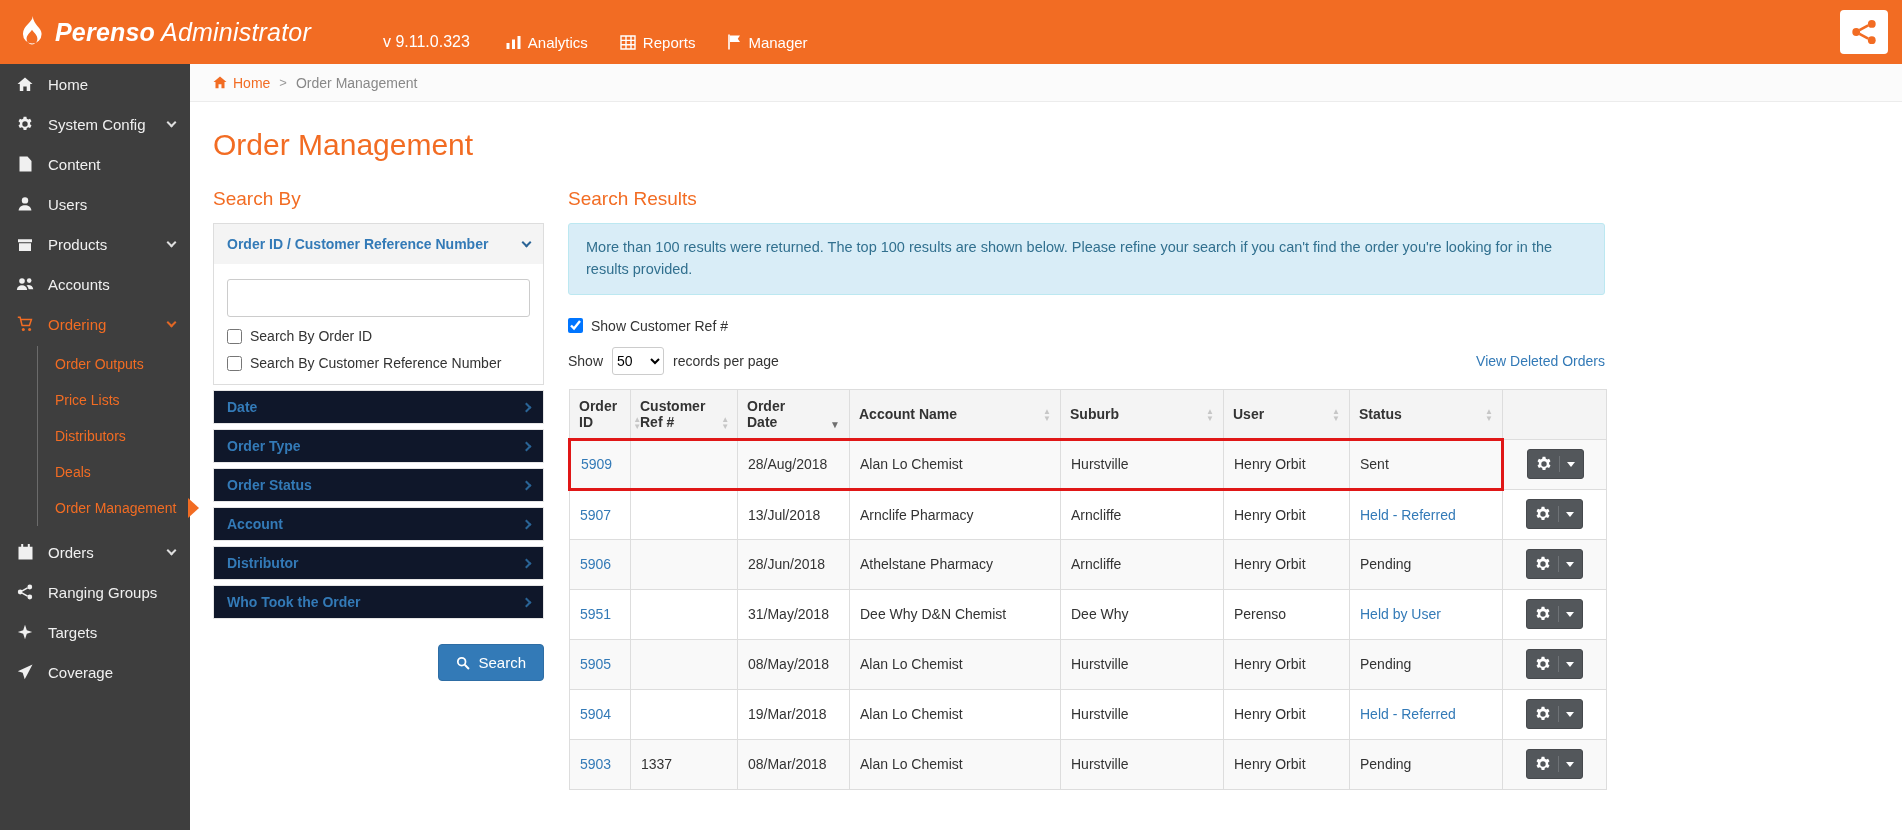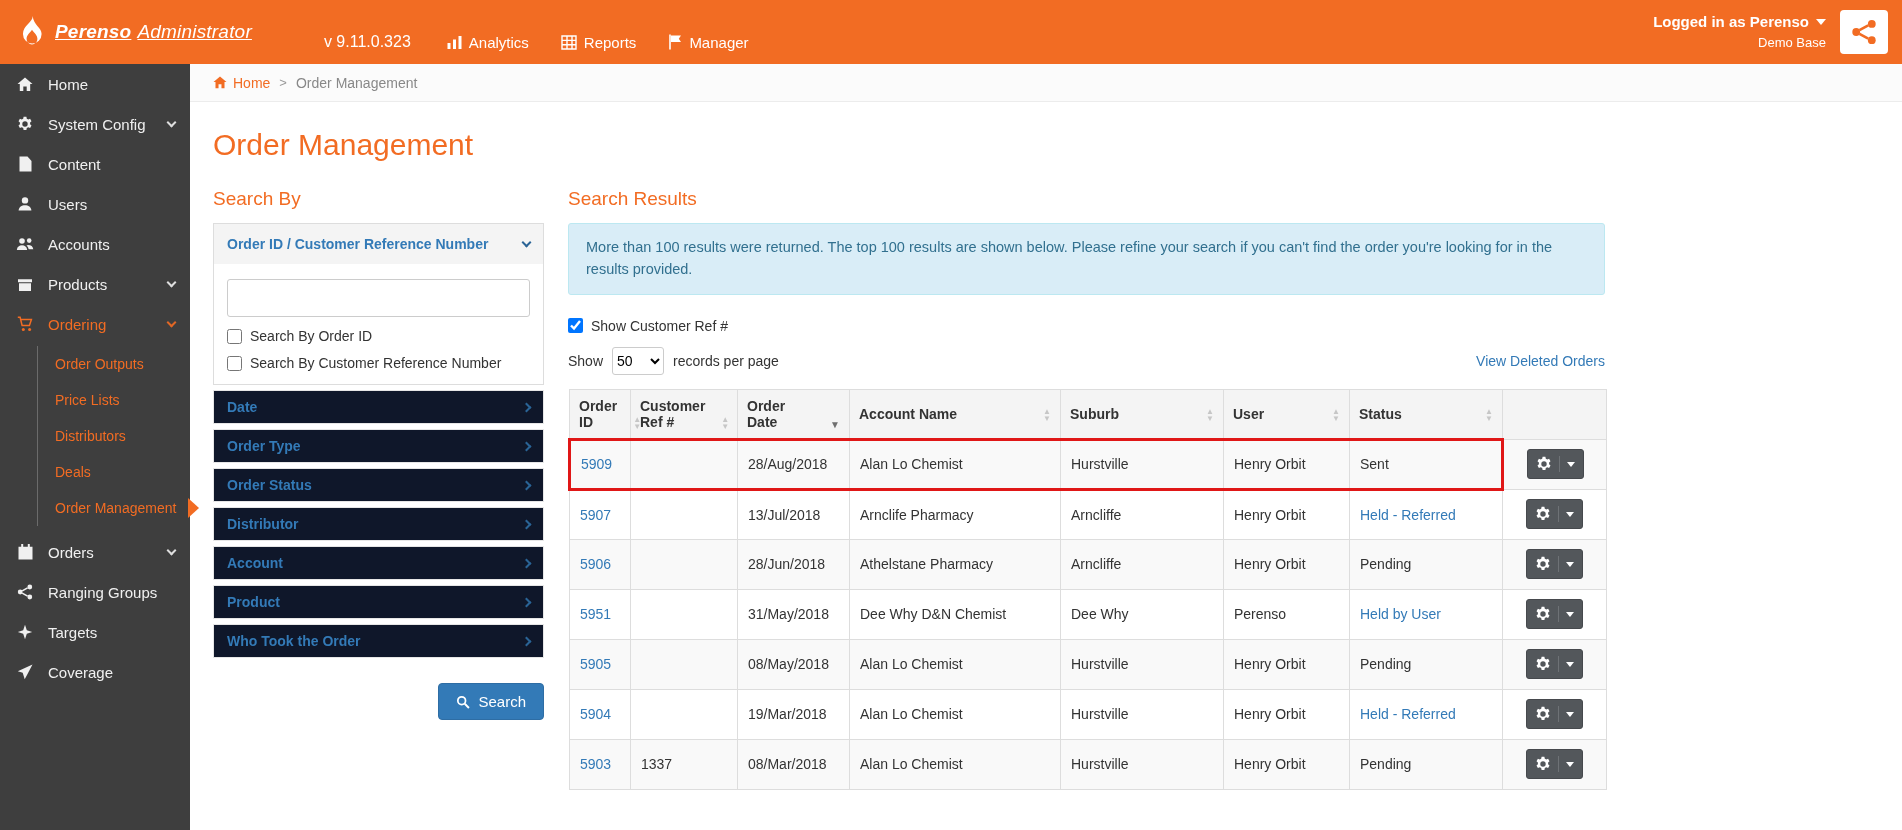--- a/index.html
+++ b/index.html
@@ -6,21 +6,21 @@
   html, body { width:1902px; height:830px; overflow:hidden; }
   body { font-family:"Liberation Sans","DejaVu Sans",sans-serif; background:#fff; color:#333; }
   a { text-decoration:none; }
   button { font-family:inherit; }
   .icn { display:inline-flex; align-items:center; justify-content:center; line-height:0; }
   .icn svg { display:block; }
 
   
   .topbar { height:64px; background:#f26c23; display:flex; align-items:center; padding:0 14px 0 18px; color:#fff; }
   .brand { display:flex; align-items:center; gap:9px; font-style:italic; cursor:pointer; }
-  .brand-text { font-size:19px; letter-spacing:.2px; white-space:nowrap;text-decoration:underline; }
+  .brand-text { font-size:25px; letter-spacing:.2px; white-space:nowrap; }
   .brand-main { font-weight:bold; }
   .brand-sub { font-weight:normal; margin-left:6px; }
   .topbar-mid { align-self:flex-end; display:flex; align-items:center; padding-bottom:13px; }
   .version { font-size:16px; margin-left:72px; }
   .topnav { display:flex; gap:32px; margin-left:36px; }
   .topnav-item { display:flex; align-items:center; gap:7px; color:#fff; font-size:15px; cursor:pointer; }
   .spacer { flex:1; }
   .login-block { text-align:right; margin-right:14px; line-height:1.35; }
   .login-line { font-size:15px; font-weight:bold; display:flex; align-items:center; justify-content:flex-end; gap:7px; cursor:pointer; }
   .caret-w { width:0; height:0; border-left:5px solid transparent; border-right:5px solid transparent; border-top:6px solid #fff; }
@@ -136,27 +136,20 @@
               <svg width="14" height="16" viewBox="0 0 14 16">
                 <path fill="none" stroke="currentColor" stroke-width="1.6" d="M2 15.5V.5"></path>
                 <path fill="currentColor" d="M3 1.5h10L10.8 4.8 13 8H3z"></path>
               </svg>
             </span>
             <span>Manager</span>
           </a>
         </nav>
     </div>
     <div class="spacer"></div>
-    <div class="login-block">
-      <div class="login-line">
-        <span>Logged in as Perenso</span>
-        <span class="caret-w"></span>
-      </div>
-      <div class="base-line">Demo Base</div>
-    </div>
     <div class="app-switch">
         <span class="icn">
           <svg width="16" height="16" viewBox="0 0 16 16">
             <circle fill="currentColor" cx="12.8" cy="3" r="2.4"></circle>
             <circle fill="currentColor" cx="3.2" cy="8" r="2.4"></circle>
             <circle fill="currentColor" cx="12.8" cy="13" r="2.4"></circle>
             <path fill="none" stroke="currentColor" stroke-width="1.6" d="m5.2 6.9 5.4-3M5.2 9.1l5.4 3"></path>
           </svg>
         </span>
       </div>
@@ -204,39 +197,39 @@
                   <circle fill="currentColor" cx="8" cy="4.4" r="3.2"></circle>
                   <path fill="currentColor" d="M1.6 14.6c.3-3.7 3-5.4 6.4-5.4s6.1 1.7 6.4 5.4z"></path>
                 </svg>
               </span>
               <span>Users</span>
             </div>
           </li>
           <li>
             <div class="side-item">
               <span class="icn">
+                <svg width="16" height="16" viewBox="0 0 16 16">
+                  <path fill="currentColor" d="M1 3.2h14v3H1zM2 7.2h12V15H2z"></path>
+                </svg>
+              </span>
+              <span>Products</span>
+              <span class="chev chev-sd"></span>
+            </div>
+          </li>
+          <li>
+            <div class="side-item">
+              <span class="icn">
                 <svg width="18" height="16" viewBox="0 0 18 16">
                   <circle fill="currentColor" cx="6" cy="5" r="2.8"></circle>
                   <path fill="currentColor" d="M.8 14c.3-3.2 2.5-4.7 5.2-4.7s4.9 1.5 5.2 4.7z"></path>
                   <circle fill="currentColor" cx="13.2" cy="4.6" r="2.3"></circle>
                   <path fill="currentColor" d="M12.1 8.9c2.9 0 4.9 1.4 5.2 4.3h-4.6a6.6 6.6 0 0 0-2.2-3.6z"></path>
                 </svg>
               </span>
               <span>Accounts</span>
-            </div>
-          </li>
-          <li>
-            <div class="side-item">
-              <span class="icn">
-                <svg width="16" height="16" viewBox="0 0 16 16">
-                  <path fill="currentColor" d="M1 3.2h14v3H1zM2 7.2h12V15H2z"></path>
-                </svg>
-              </span>
-              <span>Products</span>
-              <span class="chev chev-sd"></span>
             </div>
           </li>
           <li>
             <div class="side-item active">
               <span class="icn">
                 <svg width="17" height="16" viewBox="0 0 17 16">
                   <path fill="none" stroke="currentColor" stroke-width="1.5" d="M.8 1.3h2.3l2 8.2h7.3l2-6.1H4.3"></path>
                   <circle fill="currentColor" cx="6.3" cy="13.4" r="1.5"></circle>
                   <circle fill="currentColor" cx="12.6" cy="13.4" r="1.5"></circle>
                 </svg>
@@ -357,29 +350,25 @@
                 </div>
                 <div class="acc-collapsed">
                   <span>Order Type</span>
                   <span class="chev chev-r chev-blue"></span>
                 </div>
                 <div class="acc-collapsed">
                   <span>Order Status</span>
                   <span class="chev chev-r chev-blue"></span>
                 </div>
                 <div class="acc-collapsed">
-                  <span>Distributor</span>
-                  <span class="chev chev-r chev-blue"></span>
-                </div>
-                <div class="acc-collapsed">
                   <span>Account</span>
                   <span class="chev chev-r chev-blue"></span>
                 </div>
                 <div class="acc-collapsed">
-                  <span>Product</span>
+                  <span>Distributor</span>
                   <span class="chev chev-r chev-blue"></span>
                 </div>
                 <div class="acc-collapsed">
                   <span>Who Took the Order</span>
                   <span class="chev chev-r chev-blue"></span>
                 </div>
               </div>
 
             <div class="search-btn-row">
               <button class="btn-primary">

